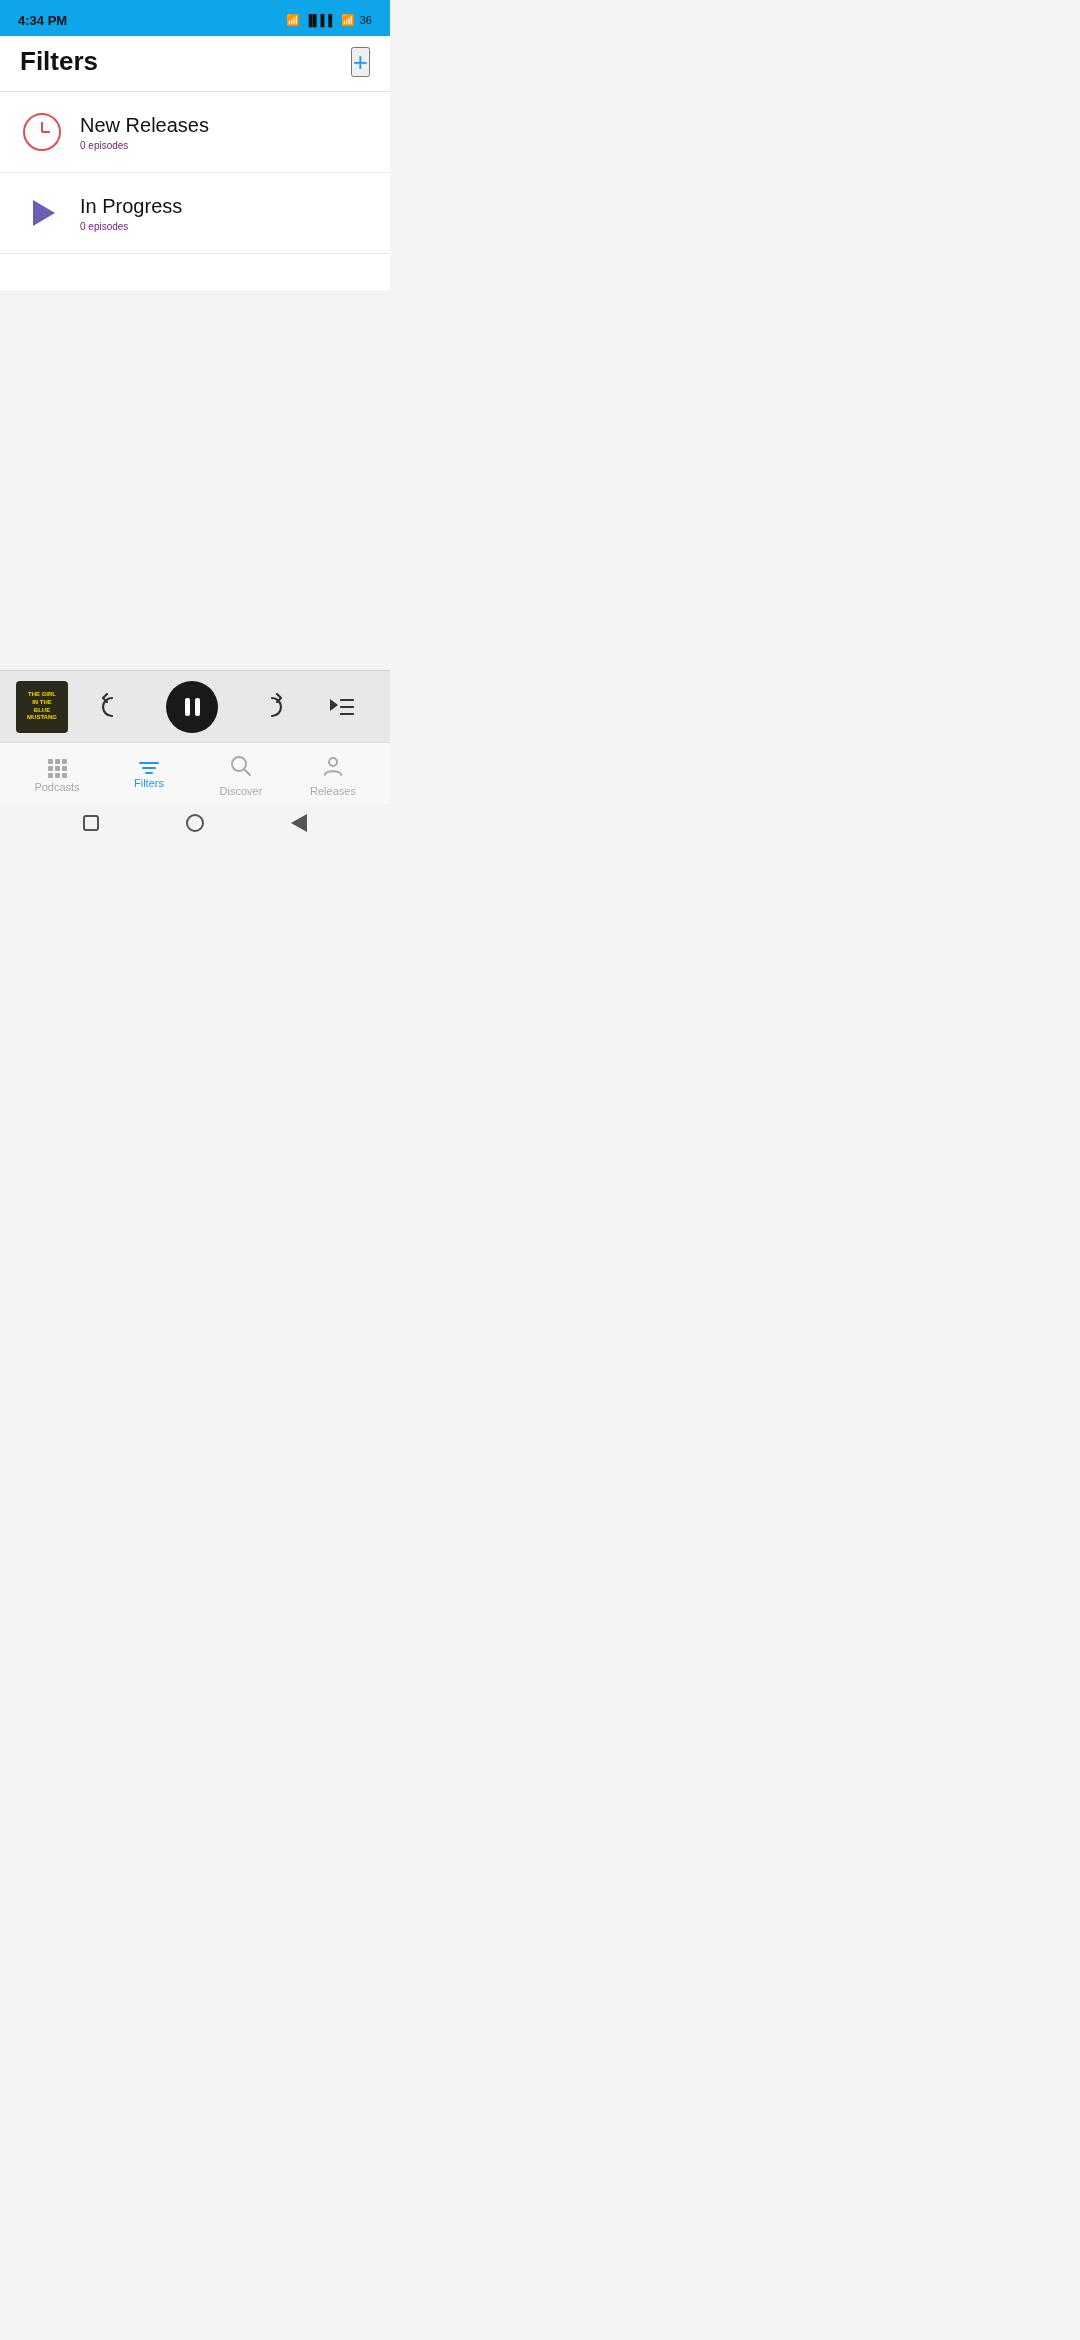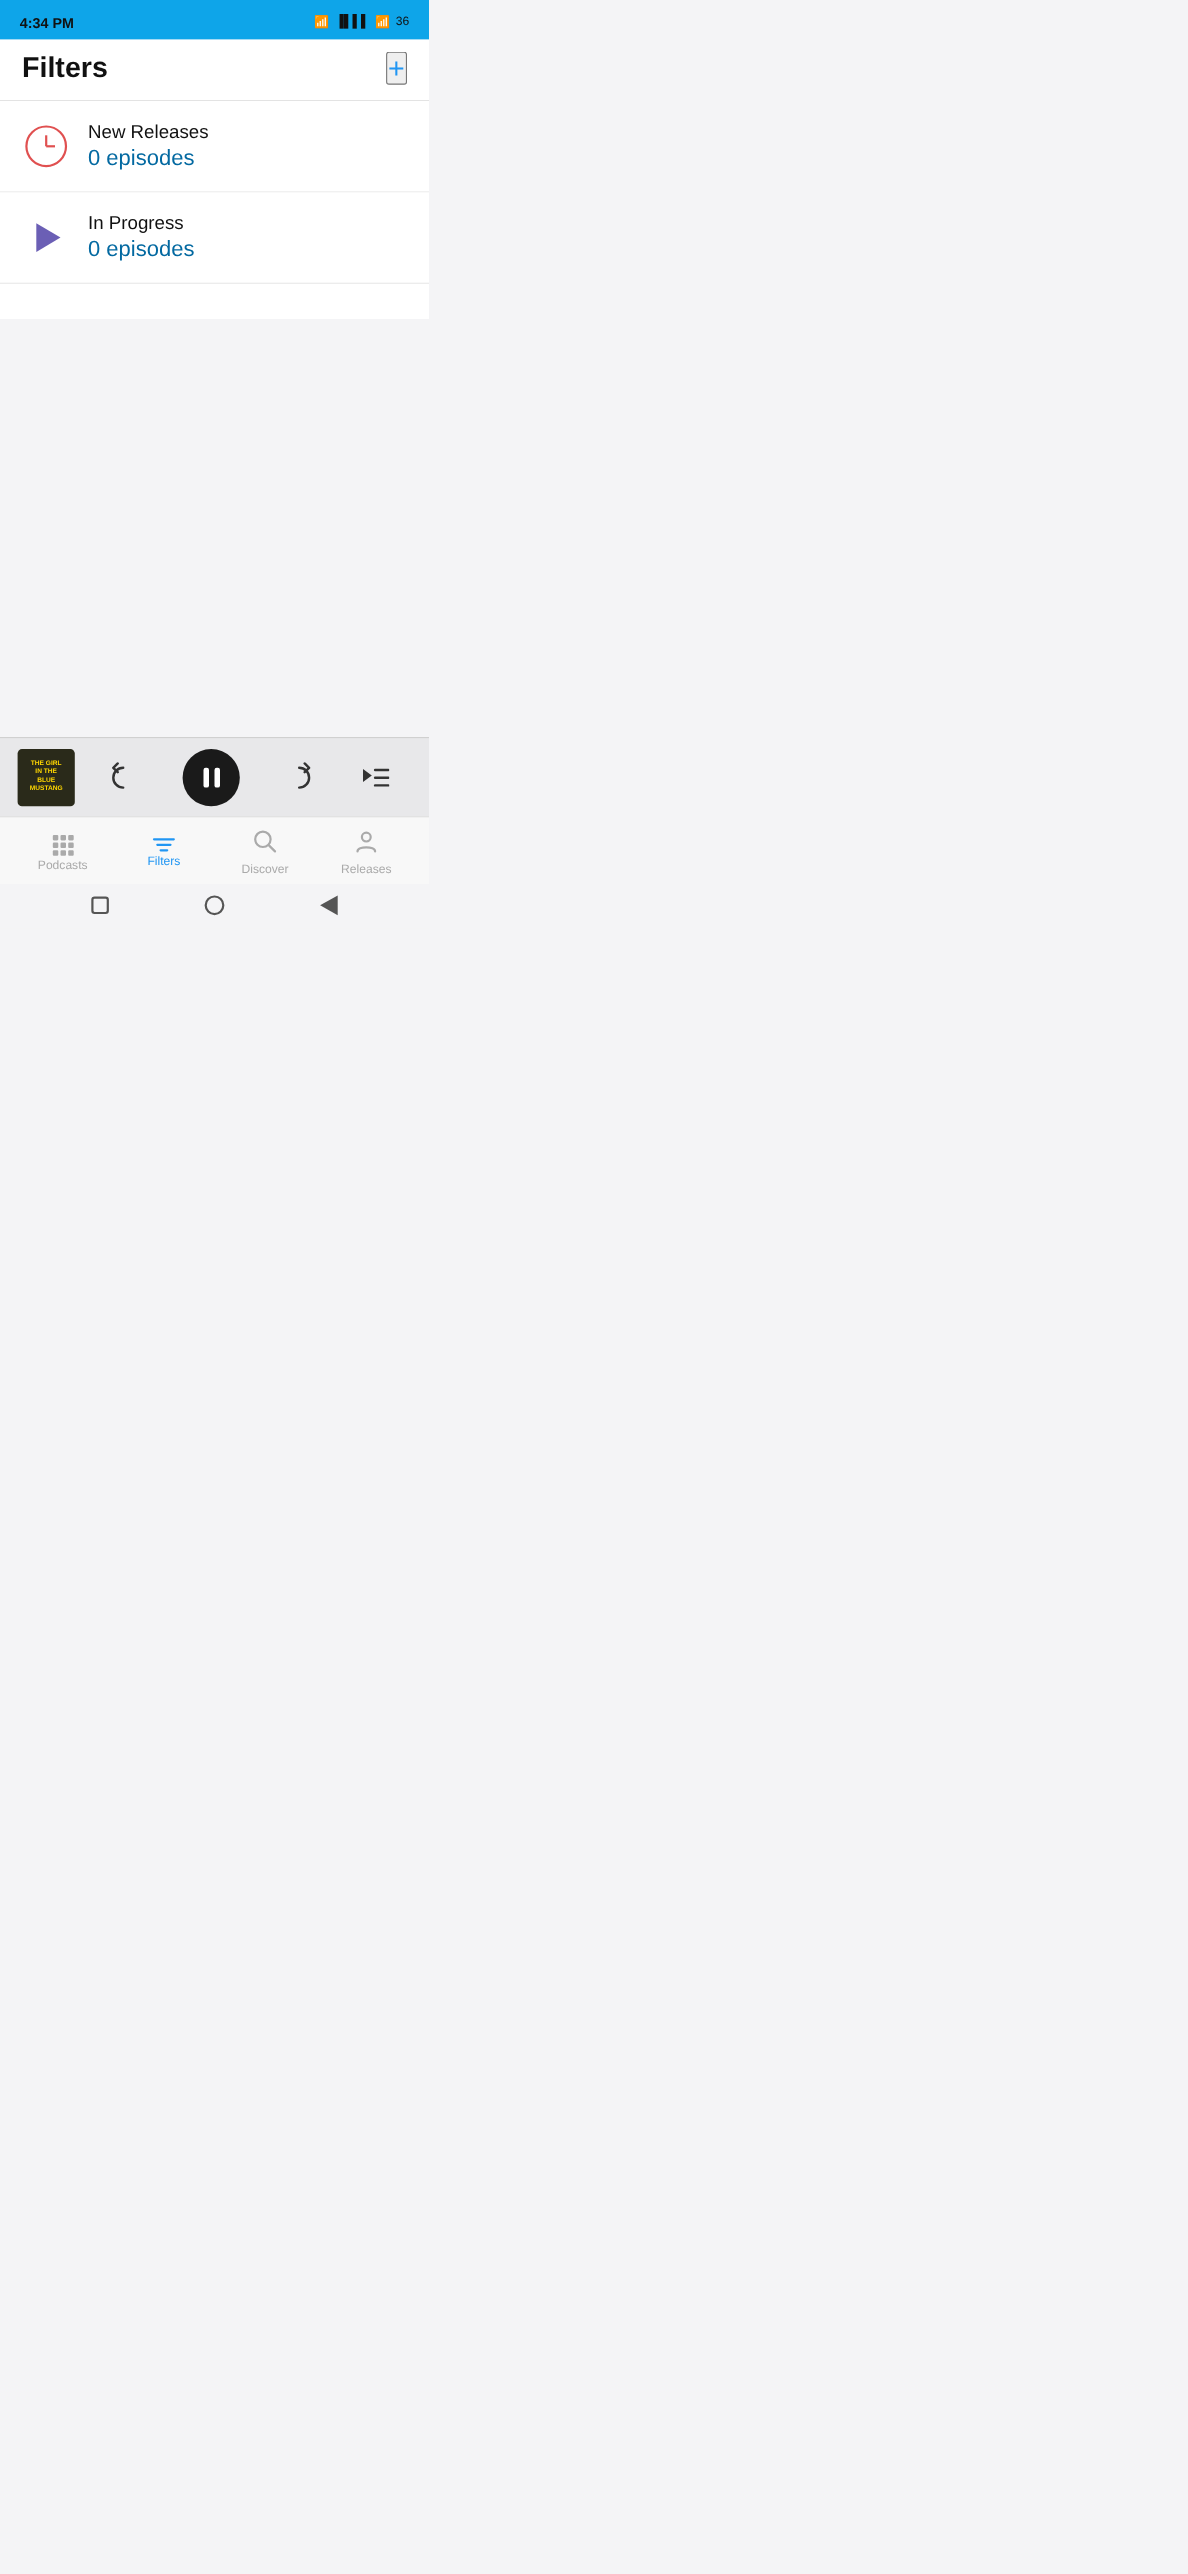--- a/index.html
+++ b/index.html
@@ -122,28 +122,28 @@
       width: 0;
       height: 0;
       border-top: 13px solid transparent;
       border-bottom: 13px solid transparent;
       border-left: 22px solid #6b5fb5;
       margin-left: 4px;
     }
 
     .filter-text-group {}
     .filter-name {
-      font-size: 17px;
+      font-size: 20px;
       font-weight: 500;
       color: #111;
       margin-bottom: 3px;
     }
     .filter-count {
-      font-size: 20px;
-      color: #0369a1;
+      font-size: 10px;
+      color: #701a75;
     }
 
     
     .empty-area {
       flex: 1;
       background: #f4f4f6;
       min-height: 380px;
     }
 
     

